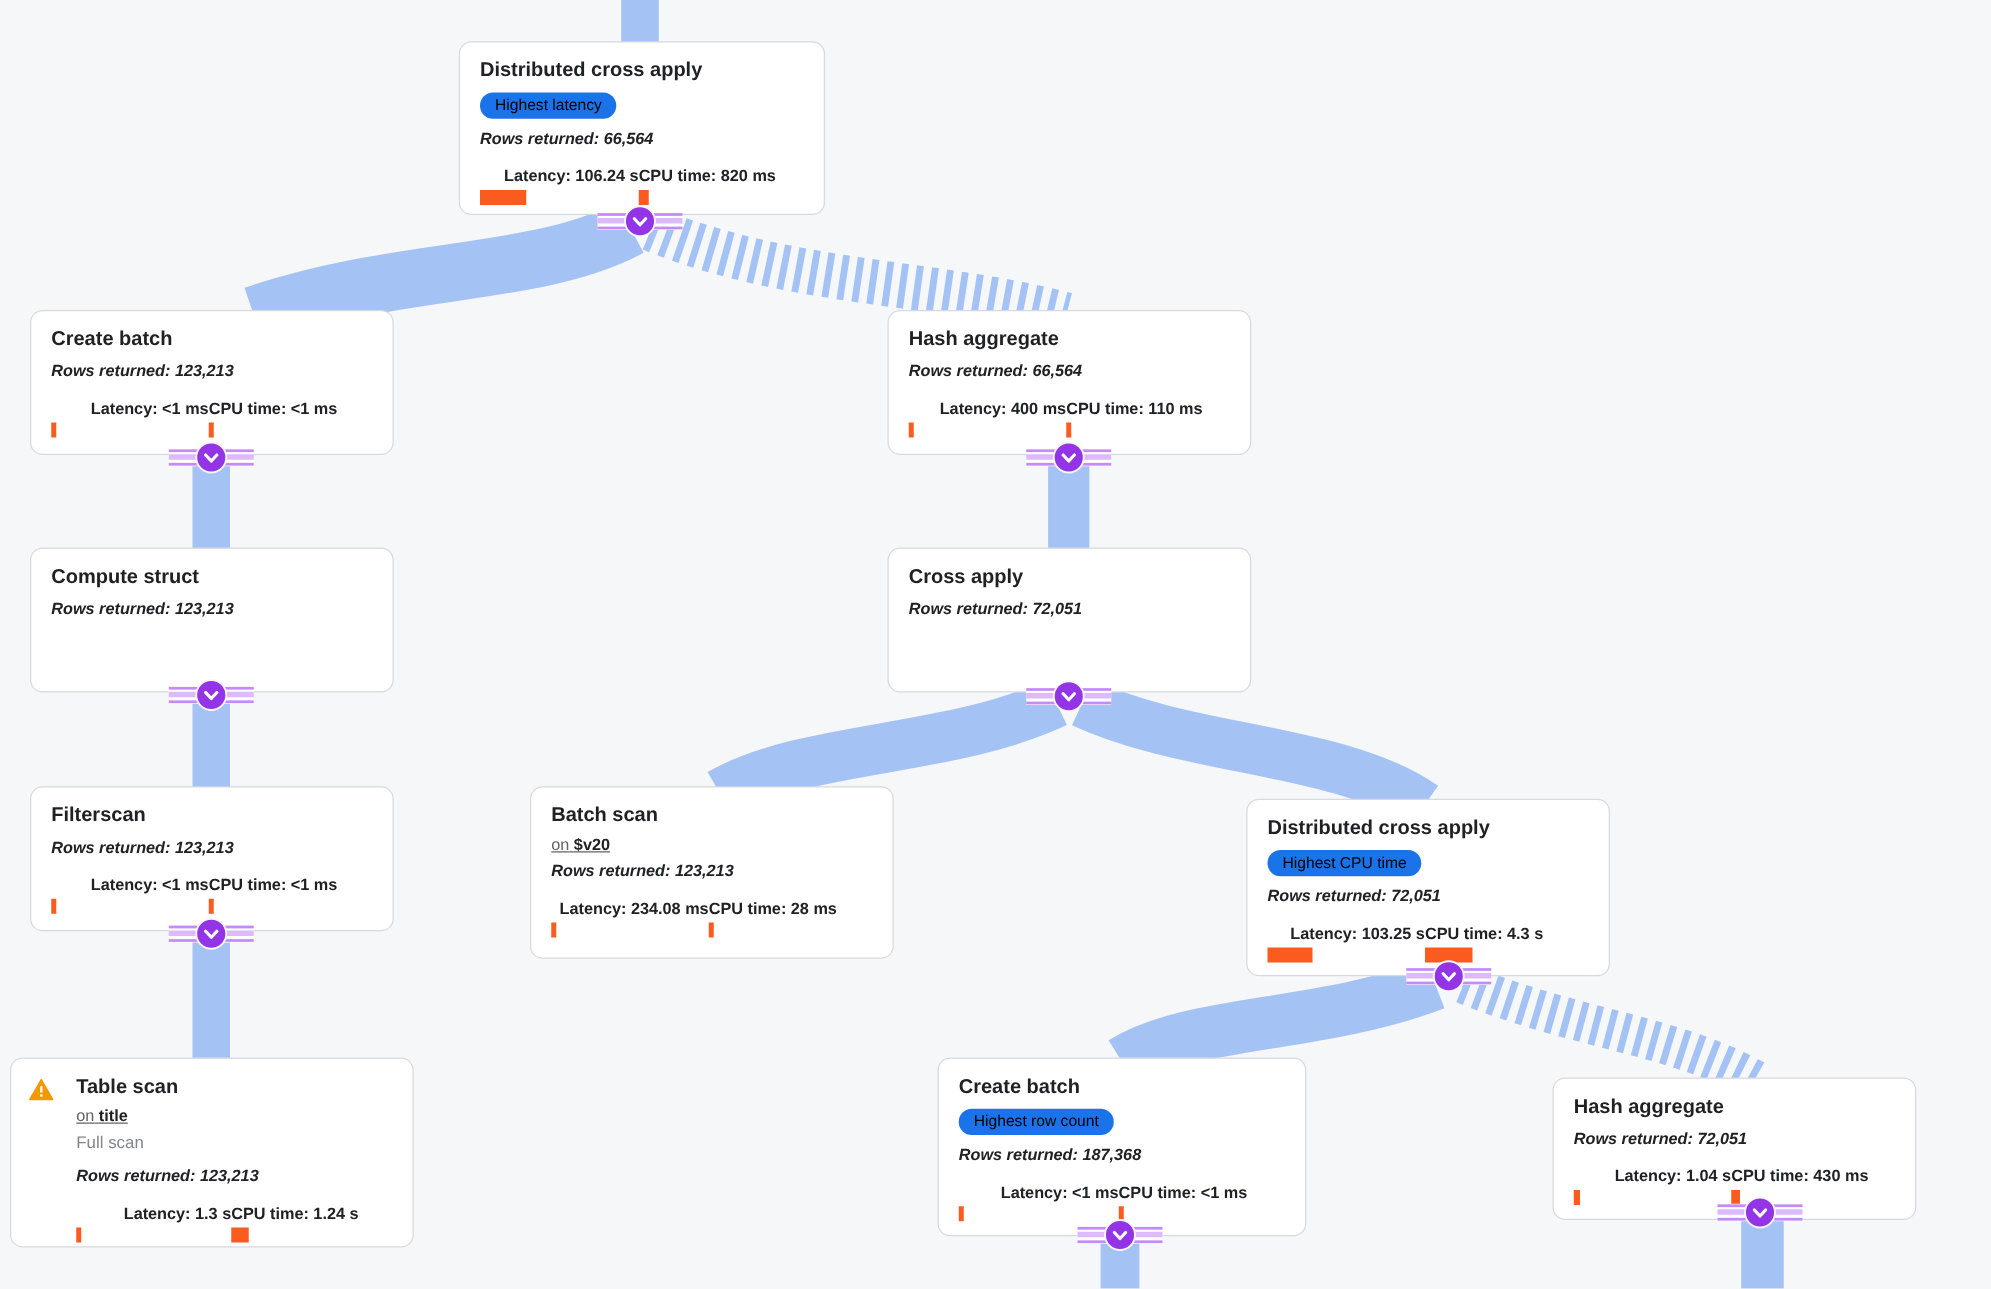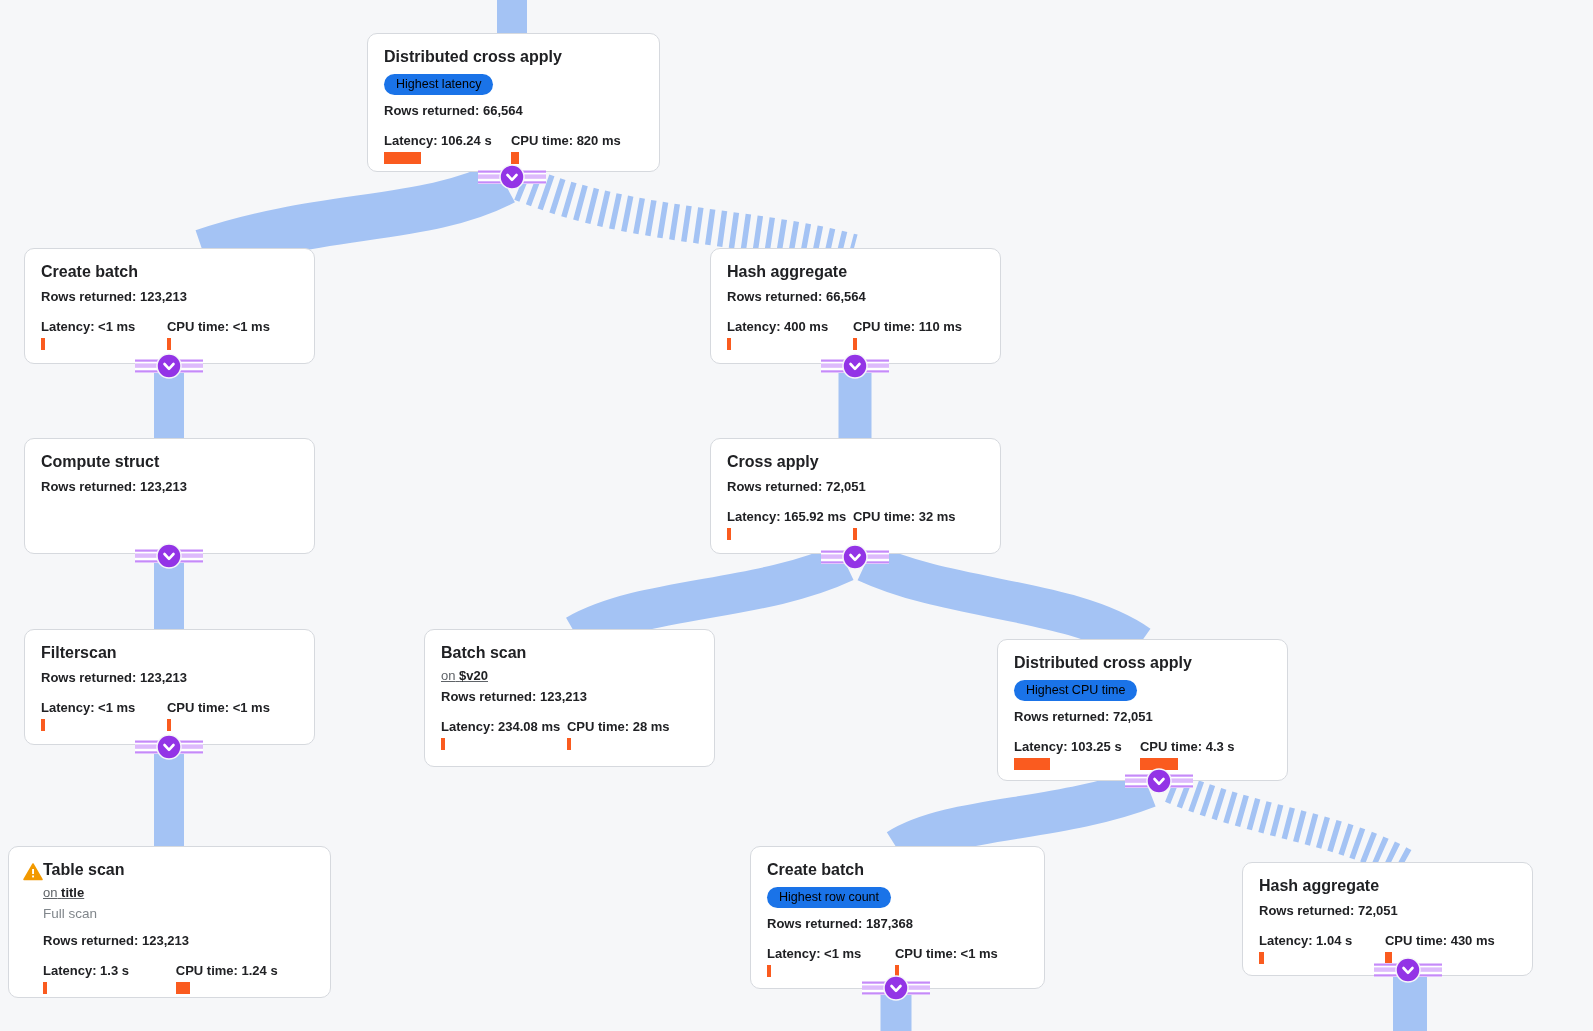--- a/index.html
+++ b/index.html
@@ -15,30 +15,30 @@
   .node{
     position:absolute;box-sizing:border-box;background:#ffffff;
     border:1px solid #d6d9de;border-radius:10px;padding:13px 16px;
     overflow:hidden;cursor:pointer;
   }
   .node .title{font-size:16px;font-weight:700;color:#202124;line-height:20px;margin-bottom:7px;}
   .badge{
     display:inline-block;background:#1a73e8;color:#000000;font-size:12.5px;
     line-height:21px;padding:0 12px;border-radius:12px;margin:0 0 8px 0;font-weight:400;
   }
-  .rows{font-size:13px;font-weight:700;margin:0 0 15px 0;color:#202124;}
+  .rows{font-size:13px;font-weight:700;margin:0 0 15px 0;color:#202124;font-style:italic;}
   .online{font-size:13px;margin:-2px 0 6px 0;color:#5f6368;text-decoration:underline;}
   .online b{color:#202124;}
   .subtitle{font-size:13.5px;color:#80868b;margin:0 0 12px 0;}
   .metrics{display:flex;}
   .metric{flex:0 0 50%;}
-  .metric.lat{flex:0 0 49%;}
+  .metric.lat{flex:0 0 49%;text-align:right;}
   .mlabel{font-size:13px;font-weight:700;color:#202124;}
   .bar{height:12px;background:#fa5b1f;margin-top:4px;width:4px;}
-  .warn-node{padding-left:34px;}
+  .warn-node{padding-left:52px;}
   .warn-icon{position:absolute;left:14px;top:16px;}
 </style>
 </head>
 <body>
 
 <div class="canvas">
 
   <svg id="edges" class="layer" width="1593" height="1031">
 
     <path d="M 512,0 L 512,34" stroke="#a4c3f4" stroke-width="30" fill="none"></path>
@@ -117,30 +117,20 @@
     </div>
 
     <div class="node" style="left:24px;top:438px;width:291px;height:116px;">
       <div class="title">Compute struct</div>
       <div class="rows">Rows returned: 123,213</div>
     </div>
 
     <div class="node" style="left:710px;top:438px;width:291px;height:116px;">
       <div class="title">Cross apply</div>
       <div class="rows">Rows returned: 72,051</div>
-      <div class="metrics">
-        <div class="metric lat">
-            <div class="mlabel">Latency: 165.92 ms</div>
-          <div class="bar" style="width: 4px;"></div>
-          </div>
-        <div class="metric">
-            <div class="mlabel">CPU time: 32 ms</div>
-          <div class="bar" style="width: 4px;"></div>
-          </div>
-      </div>
     </div>
 
     <div class="node" style="left:24px;top:629px;width:291px;height:116px;">
       <div class="title">Filterscan</div>
       <div class="rows">Rows returned: 123,213</div>
       <div class="metrics">
         <div class="metric lat">
             <div class="mlabel">Latency: &lt;1 ms</div>
           <div class="bar" style="width: 4px;"></div>
           </div>

